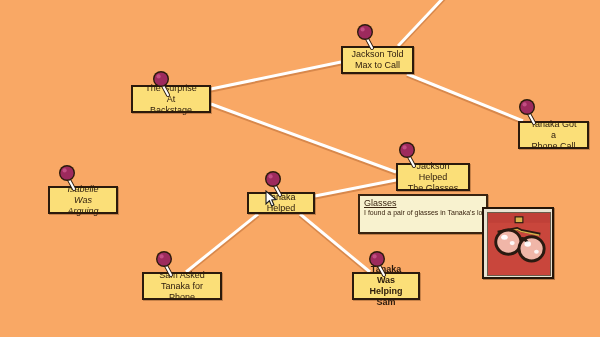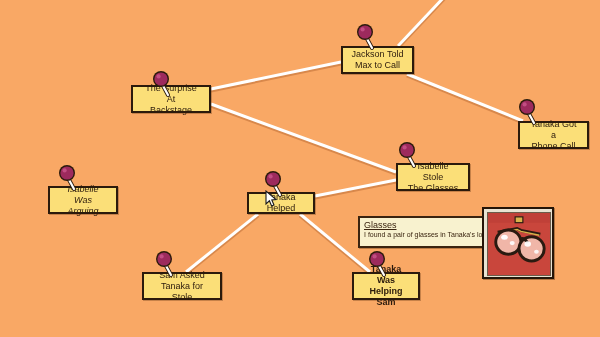--- a/index.html
+++ b/index.html
@@ -127,33 +127,33 @@
       </div>
       <div class="node" style="left: 341px; top: 46px; width: 73px; height: 28px;">
         <span class="node-label">Jackson Told
 Max to Call</span>
       </div>
       <div class="node" style="left: 518px; top: 121px; width: 71px; height: 28px;">
         <span class="node-label">Tanaka Got a
 Phone Call</span>
       </div>
       <div class="node" style="left: 396px; top: 163px; width: 74px; height: 28px;">
-        <span class="node-label">Isabelle Stole
+        <span class="node-label">Jackson Helped
 The Glasses</span>
       </div>
       <div class="node" style="left: 48px; top: 186px; width: 70px; height: 28px; font-style: italic;">
         <span class="node-label">Isabelle Was
 Arguing</span>
       </div>
       <div class="node" style="left: 247px; top: 192px; width: 68px; height: 22px;">
         <span class="node-label">Tanaka Helped</span>
       </div>
       <div class="node" style="left: 142px; top: 272px; width: 80px; height: 28px;">
         <span class="node-label">Sam Asked
-Tanaka for Stole</span>
+Tanaka for Phone</span>
       </div>
       <div class="node" style="left: 352px; top: 272px; width: 68px; height: 28px; font-weight: bold;">
         <span class="node-label">Tanaka Was
 Helping Sam</span>
       </div>
     </div>
   <div id="pin-layer">
       <div class="pin interactive" style="left: 152px; top: 70px;"><svg width="22" height="28" viewBox="0 0 22 28">
           <path d="M9 12 L16 25" stroke="#2b1a0c" stroke-width="4" stroke-linecap="round" fill="none"></path>
           <path d="M9 12 L16 25" stroke="#ffffff" stroke-width="2.2" stroke-linecap="round" fill="none"></path>
@@ -205,21 +205,21 @@
         </svg></div>
       <div class="pin interactive" style="left: 368px; top: 250px;"><svg width="22" height="28" viewBox="0 0 22 28">
           <path d="M9 12 L16 25" stroke="#2b1a0c" stroke-width="4" stroke-linecap="round" fill="none"></path>
           <path d="M9 12 L16 25" stroke="#ffffff" stroke-width="2.2" stroke-linecap="round" fill="none"></path>
           <circle cx="9" cy="9" r="8" fill="#2b1a0c"></circle>
           <circle cx="9" cy="9" r="6.6" fill="#9d2a5d"></circle>
           <circle cx="6.6" cy="6.4" r="2.1" fill="#c24d83"></circle>
         </svg></div>
     </div>
 
-  <div class="tooltip" id="evidence-tooltip" style="left: 358px; top: 216px; width: 130px; height: 32px;">
+  <div class="tooltip" id="evidence-tooltip" style="left: 358px; top: 194px; width: 130px; height: 40px;">
     <span class="tooltip-title">Glasses</span>
     <span class="tooltip-body">I found a pair of glasses in Tanaka's locker.</span>
   </div>
 
   <div class="photo-frame" id="evidence-photo" style="left: 482px; top: 207px; width: 72px; height: 72px;">
     <div class="photo-inner">
       <svg class="photo-svg" viewBox="0 0 64 64" preserveAspectRatio="none">
         <rect x="0" y="0" width="64" height="64" fill="#c9463c"></rect>
         <rect x="0" y="0" width="64" height="10" fill="#b63a32" opacity="0.45"></rect>
         <rect x="28" y="4" width="8" height="6" fill="#d9b24a" stroke="#2a1a10" stroke-width="1.2"></rect>

